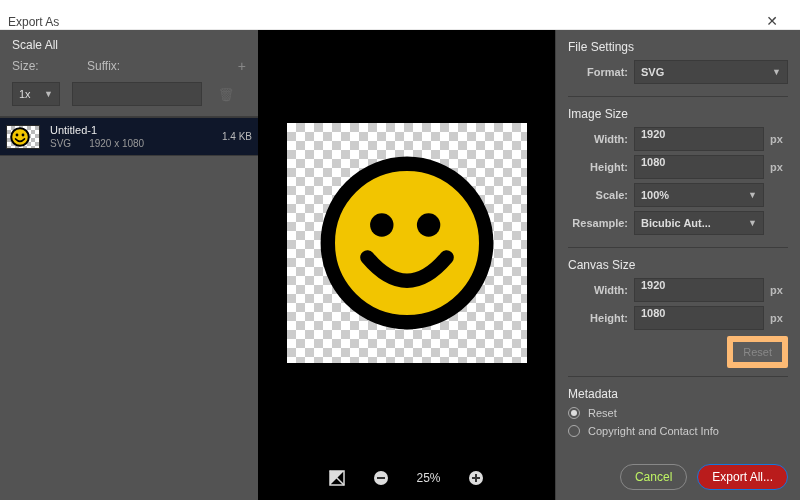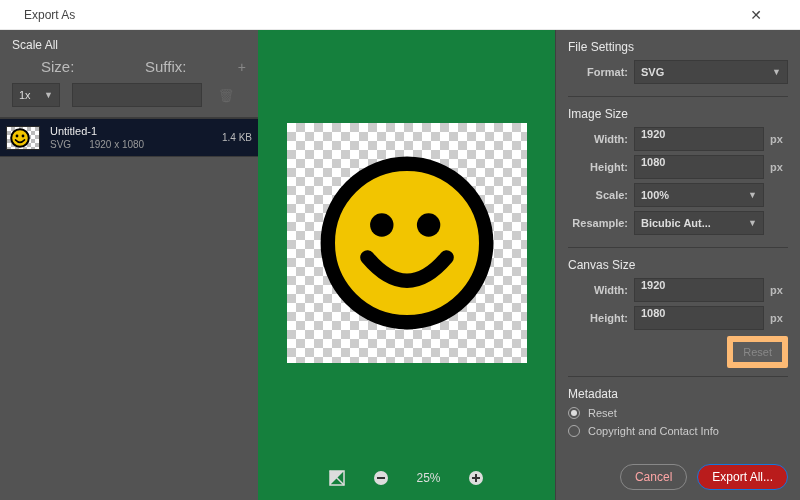--- a/index.html
+++ b/index.html
@@ -1,26 +1,26 @@
 <!DOCTYPE html>
 <html><head>
 <meta charset="utf-8">
 <style>
   * { box-sizing: border-box; margin: 0; padding: 0; font-family: "Segoe UI", Arial, sans-serif; }
   body { background: #fff; width: 800px; height: 500px; overflow: hidden; font-size: 12px; color: #ccc; }
-  .titlebar { height: 30px; background: #fff; color: #444; display: flex; align-items: center; padding: 0 24px; border-bottom: 1px solid #e8e8e8; }
+  .titlebar { height: 30px; background: #fff; color: #444; display: flex; align-items: flex-end; padding: 0 8px; border-bottom: 1px solid #e8e8e8; }
   .titlebar .title { flex: 1; font-size: 12px; }
   .titlebar .close { width: 40px; text-align: center; font-size: 14px; cursor: pointer; }
   .dialog { display: flex; height: 470px; background: #535353; }
   .left { width: 258px; background: #535353; display: flex; flex-direction: column; }
-  .center { flex: 1; background: #15803d; display: flex; flex-direction: column; align-items: center; justify-content: flex-start; position: relative; }
+  .center { flex: 1; background: #000000; display: flex; flex-direction: column; align-items: center; justify-content: flex-start; position: relative; }
   .right { width: 245px; background: #535353; border-left: 1px solid #3f3f3f; padding: 6px 12px 10px 12px; display: flex; flex-direction: column; }
   .section-header { font-size: 12px; color: #e8e8e8; padding: 8px 12px 6px 12px; }
   .scale-row { display: flex; align-items: center; padding: 0 12px 4px 12px; gap: 20px; }
-  .scale-row .lbl { color: #bbb; font-size: 15px; width: 55px; margin-left: 29px; }
+  .scale-row .lbl { color: #bbb; font-size: 12px; width: 55px; }
   .scale-row .plus { margin-left: auto; color: #888; font-size: 14px; cursor: pointer; }
   .scale-inputs { display: flex; align-items: center; padding: 4px 12px 10px 12px; gap: 12px; }
   .select { background: #454545; border: 1px solid #3a3a3a; color: #ddd; height: 24px; padding: 0 6px; font-size: 11px; position: relative; display: flex; align-items: center; }
   .select .caret { margin-left: auto; font-size: 9px; color: #bbb; }
   .input { background: #454545; border: 1px solid #3a3a3a; color: #ddd; height: 24px; padding: 0 6px; font-size: 11px; }
   .size-select { width: 48px; }
   .suffix-input { width: 130px; }
   .trash { color: #666; font-size: 13px; margin-left: 4px; }
   .divider { border-top: 1px solid #3d3d3d; margin: 0; }
   .asset-row { display: flex; align-items: center; background: #0f172a; padding: 6px 6px; gap: 10px; border-top: 1px solid #3a3a3a; border-bottom: 1px solid #3a3a3a; justify-content: space-between; }
@@ -51,21 +51,21 @@
   .format-select { width: 110px; }
   .num-input { width: 104px; }
   .scale-sel { width: 104px; }
   .resample-sel { width: 104px; }
   .reset-row { display:flex; justify-content:flex-end; margin: 6px 0 0 0; }
   .reset-btn { background: #5c5c5c; border: 6px solid #fdba74; color: #888; padding: 4px 10px; font-size: 11px; border-radius: 2px; }
   .radio-row { display:flex; align-items:center; gap:8px; margin: 6px 0; font-size: 11px; color:#ccc; }
   .radio { width:12px; height:12px; border-radius:50%; border:1px solid #aaa; display:inline-flex; align-items:center; justify-content:center; }
   .radio.checked::after { content:""; width:6px; height:6px; border-radius:50%; background:#ddd; }
   .footer { margin-top: auto; display:flex; gap:10px; justify-content:flex-end; padding-top:10px; }
-  .btn { border-radius: 14px; padding: 5px 14px; font-size: 12px; border:1px solid #888; background: transparent; color:#fca5a5; cursor:pointer; }
+  .btn { border-radius: 14px; padding: 5px 14px; font-size: 12px; border:1px solid #888; background: transparent; color:#bef264; cursor:pointer; }
   .btn.primary { background: #b91c1c; border-color:#1476dd; color:#fff; }
   .rsection { border-top:1px solid #3d3d3d; margin-top:8px; padding-top:6px; }
   .rsection.first { border-top:none; margin-top:0; padding-top:0; }
 </style>
 </head>
 <body>
 
 <div class="titlebar">
   <span class="title">Export As</span>
   <span class="close">✕</span>

